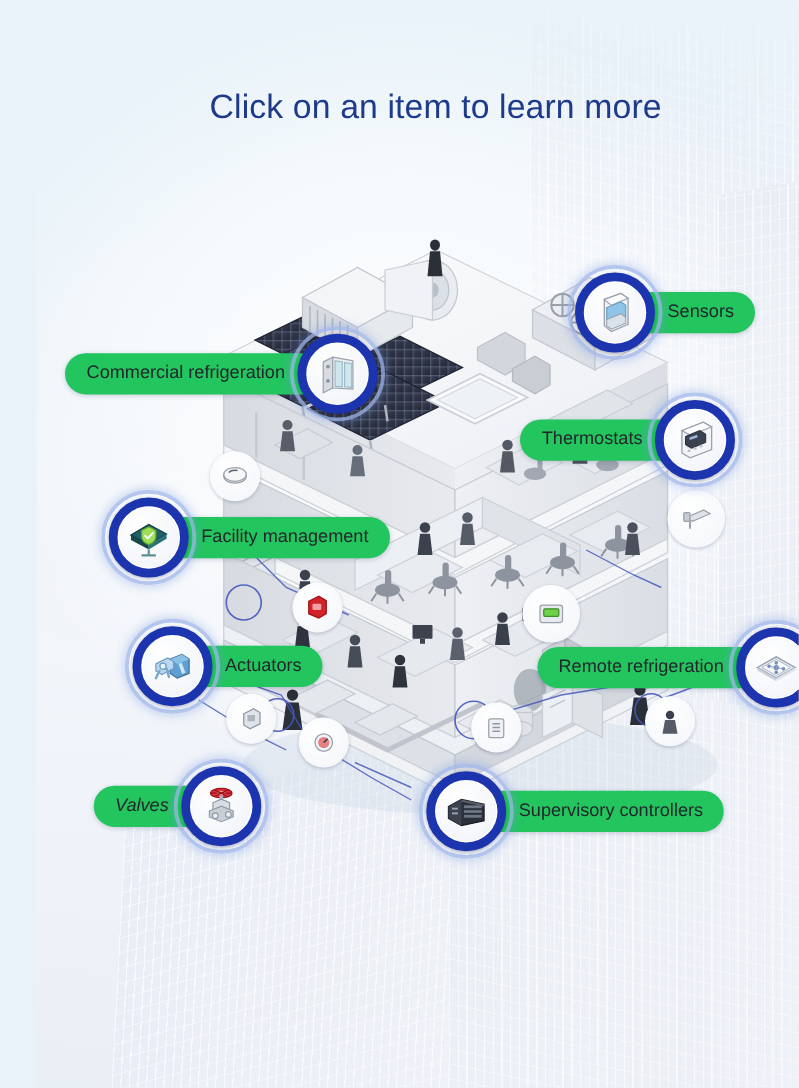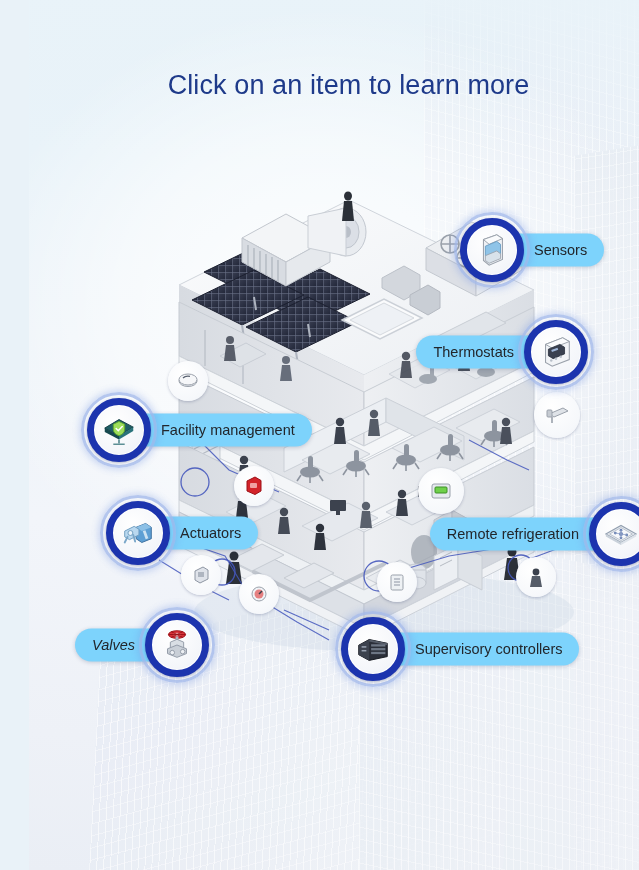--- a/index.html
+++ b/index.html
@@ -62,21 +62,21 @@
   }
   .hotspot .disc{
     position:absolute;left:14px;top:14px;right:14px;bottom:14px;border-radius:50%;
     background:radial-gradient(circle at 38% 32%,#ffffff 0%,#f4f6fa 70%,#e9edf4 100%);
     display:flex;align-items:center;justify-content:center;overflow:hidden;
   }
   .hotspot .disc svg{width:38px;height:38px;}
 
   .pill{
     position:absolute;top:50%;transform:translateY(-50%);
-    background:#7dd3fc;border-radius:18px;height:33px;line-height:33px;
+    background:#22c55e;border-radius:18px;height:33px;line-height:33px;
     padding:0 17px;white-space:nowrap;
     color:#22262b;font-size:14.5px;
     box-shadow:0 1px 4px rgba(30,45,90,.22);
     display:flex;align-items:center;
   }
   .pill.right{left:44px;padding-left:36px;}
   .pill.left{right:44px;padding-right:36px;}
 
   
   .marker{position:absolute;width:40px;height:40px;border-radius:50%;
@@ -489,20 +489,37 @@
     <div class="disc">
       <svg viewBox="0 0 40 40">
         <polygon points="11,9 25,4 31,8 31,30 17,36 11,31" fill="#eef1f5" stroke="#9aa1ab" stroke-width="1.1"></polygon>
         <polygon points="25,4 31,8 17,14 11,9" fill="#fafbfc" stroke="#9aa1ab" stroke-width="1"></polygon>
         <polygon points="13,16 25,11 29,14 29,24 17,29 13,26" fill="#8fc4e8" stroke="#6a9ec4" stroke-width="1"></polygon>
         <polygon points="13,26 25,21 29,24 29,29 17,34 13,31" fill="#d9e2ea" stroke="#9aa1ab" stroke-width=".9"></polygon>
       </svg>
     </div>
   </div>
 
+  <div class="hotspot" style="left:203px;top:261px;">
+    <div class="pill left">
+      <span>Commercial refrigeration</span>
+    </div>
+    <div class="ring-outer"></div>
+    <div class="ring-main"></div>
+    <div class="disc">
+      <svg viewBox="0 0 40 40">
+        <polygon points="8,10 16,6 16,32 8,36" fill="#d8dce2" stroke="#9aa1ab" stroke-width="1"></polygon>
+        <polygon points="16,6 33,9 33,33 16,32" fill="#e9edf1" stroke="#9aa1ab" stroke-width="1"></polygon>
+        <polygon points="18,9 24,10 24,31 18,30.5" fill="#cfe6ef" stroke="#96b7c4" stroke-width=".9"></polygon>
+        <polygon points="26,10.5 32,11.5 32,31.5 26,31" fill="#cfe6ef" stroke="#96b7c4" stroke-width=".9"></polygon>
+        <circle cx="12" cy="14" r="1.6" fill="#8e96a3"></circle>
+          <circle cx="12" cy="26" r="1.6" fill="#8e96a3"></circle>
+      </svg>
+    </div>
+  </div>
 
   <div class="hotspot" style="left:489px;top:314px;">
     <div class="pill left">
       <span>Thermostats</span>
     </div>
     <div class="ring-outer"></div>
     <div class="ring-main"></div>
     <div class="disc">
       <svg viewBox="0 0 40 40">
         <polygon points="9,12 27,5 34,9 34,28 16,35 9,31" fill="#f2f4f7" stroke="#9aa1ab" stroke-width="1.1"></polygon>

